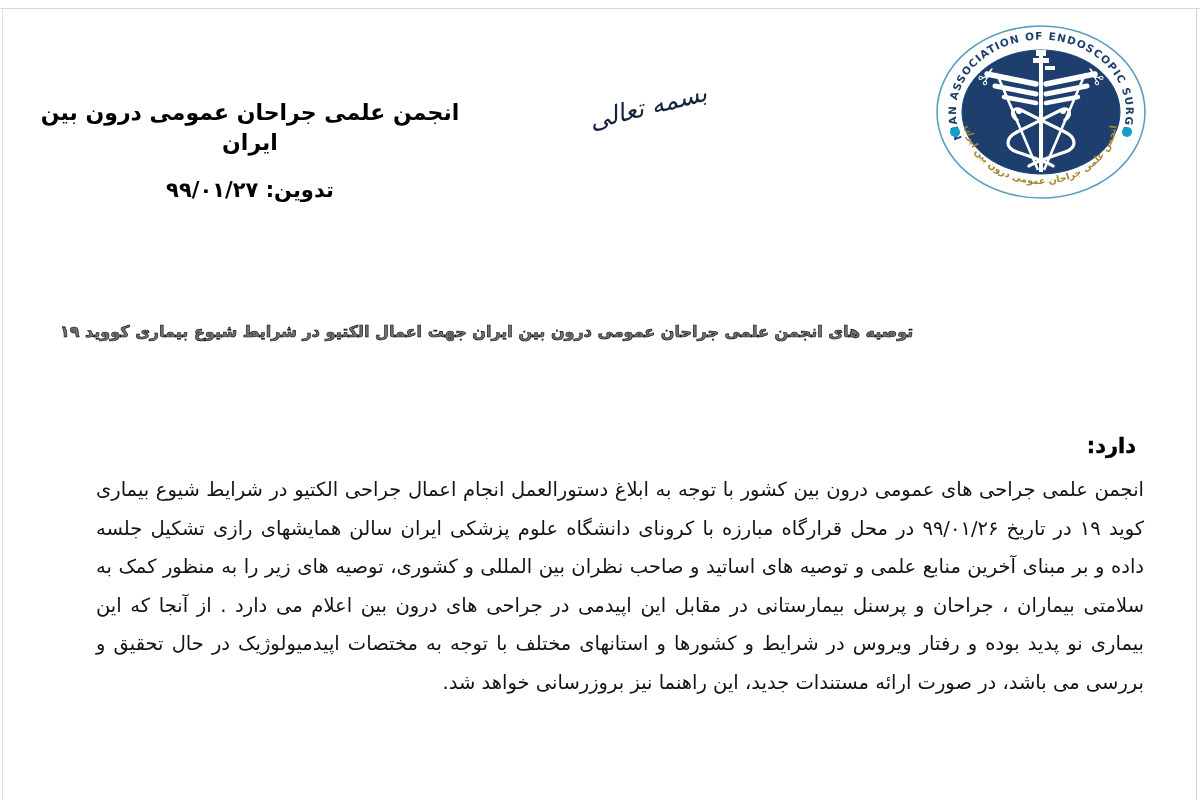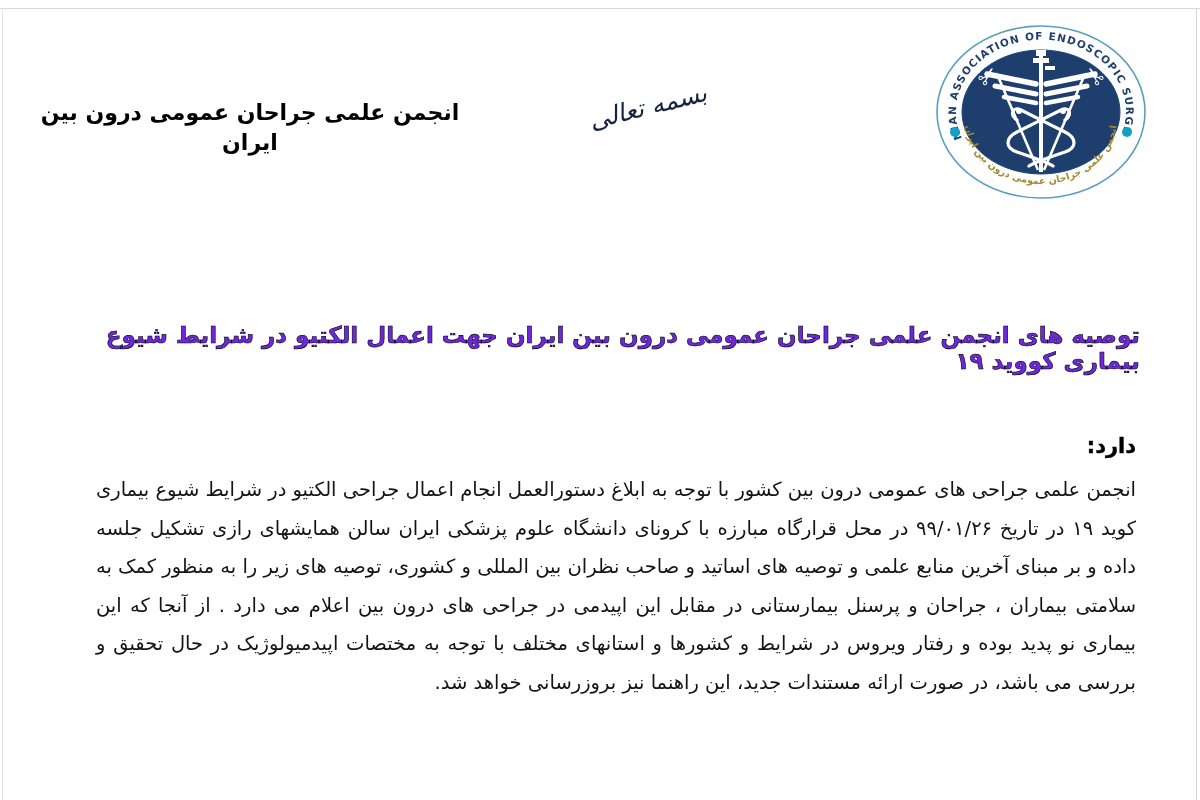--- a/index.html
+++ b/index.html
@@ -24,48 +24,49 @@
     position:absolute; left:578px; top:92px; width:140px;
     font-family:"DejaVu Serif","Liberation Serif",serif;
     font-style:italic; font-size:25px; color:#16233f;
     transform:rotate(-14deg); direction:rtl; text-align:center;
   }
 
   .logo-wrap { position:absolute; top:20px; right:53px; width:212px; height:180px; }
 
   .doc-title {
     position:absolute; top:322px; left:60px; right:60px;
-    direction:rtl; text-align:right;
-    font-size:23px; font-weight:bold; color:#6d28d9;
+    direction:rtl; text-align:left;
+    font-size:16px; font-weight:bold; color:#737373;
     -webkit-text-stroke:0.6px #000;
   }
 
   .intro-heading {
     position:absolute; top:434px; right:64px;
     direction:rtl; font-size:21px; font-weight:bold; color:#000;
     -webkit-text-stroke:0.4px #000;
   }
 
   .intro-paragraph {
-    position:absolute; top:471px; right:64px; left:96px;
+    position:absolute; top:471px; right:56px; left:96px;
     direction:rtl; text-align:justify;
     font-size:19.5px; line-height:38.6px; color:#141414;
     margin:0;
   }
 </style>
 </head>
 <body>
 
 <div class="page">
   <div class="edge-top"></div>
   <div class="edge-left"></div>
   <div class="edge-right"></div>
 
   <div class="org-block">
     <div class="org-name">انجمن علمی جراحان عمومی درون بین ایران</div>
+    <div class="org-revision">تدوین: ۹۹/۰۱/۲۷</div>
   </div>
 
   <div class="bismillah">بسمه تعالی</div>
 
   <div class="logo-wrap">
     <svg width="212" height="180" viewBox="0 0 212 180">
 
       <ellipse cx="106" cy="92" rx="104" ry="86" fill="#ffffff" stroke="#5b9fc0" stroke-width="1.6"></ellipse>
 
       <ellipse cx="106" cy="92" rx="79" ry="62" fill="#1e3f6d" stroke="#16457a" stroke-width="1"></ellipse>

